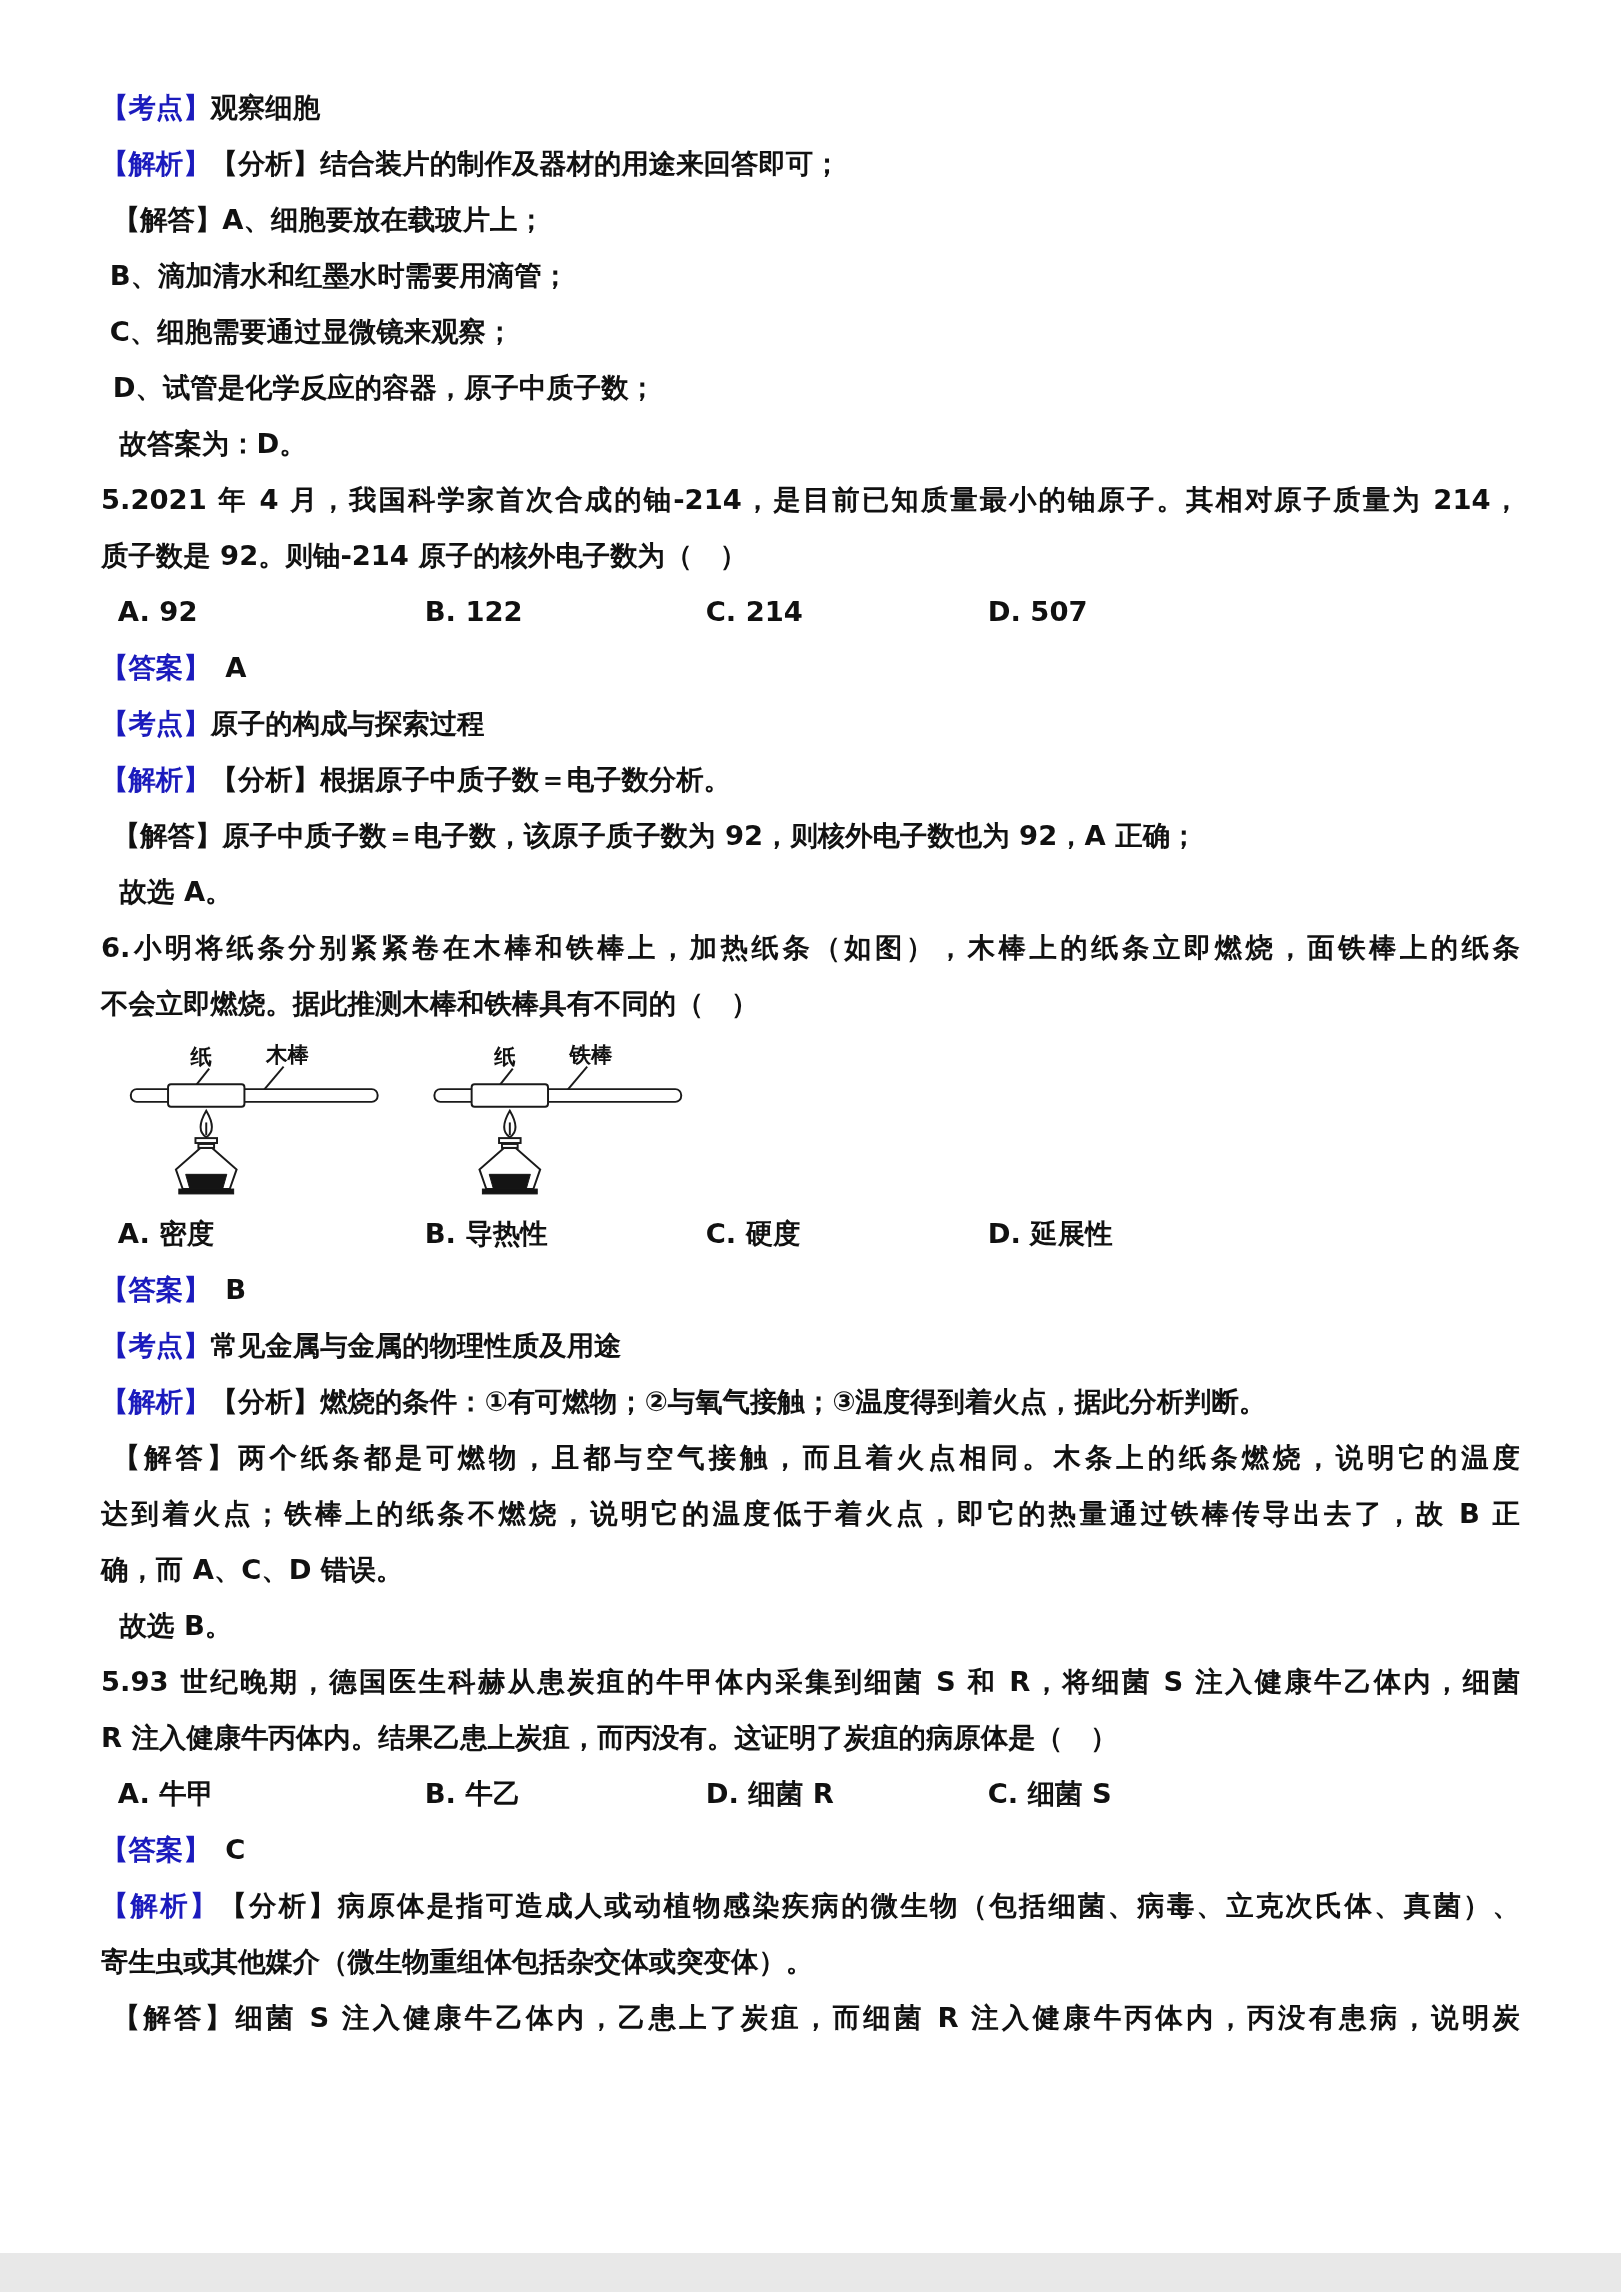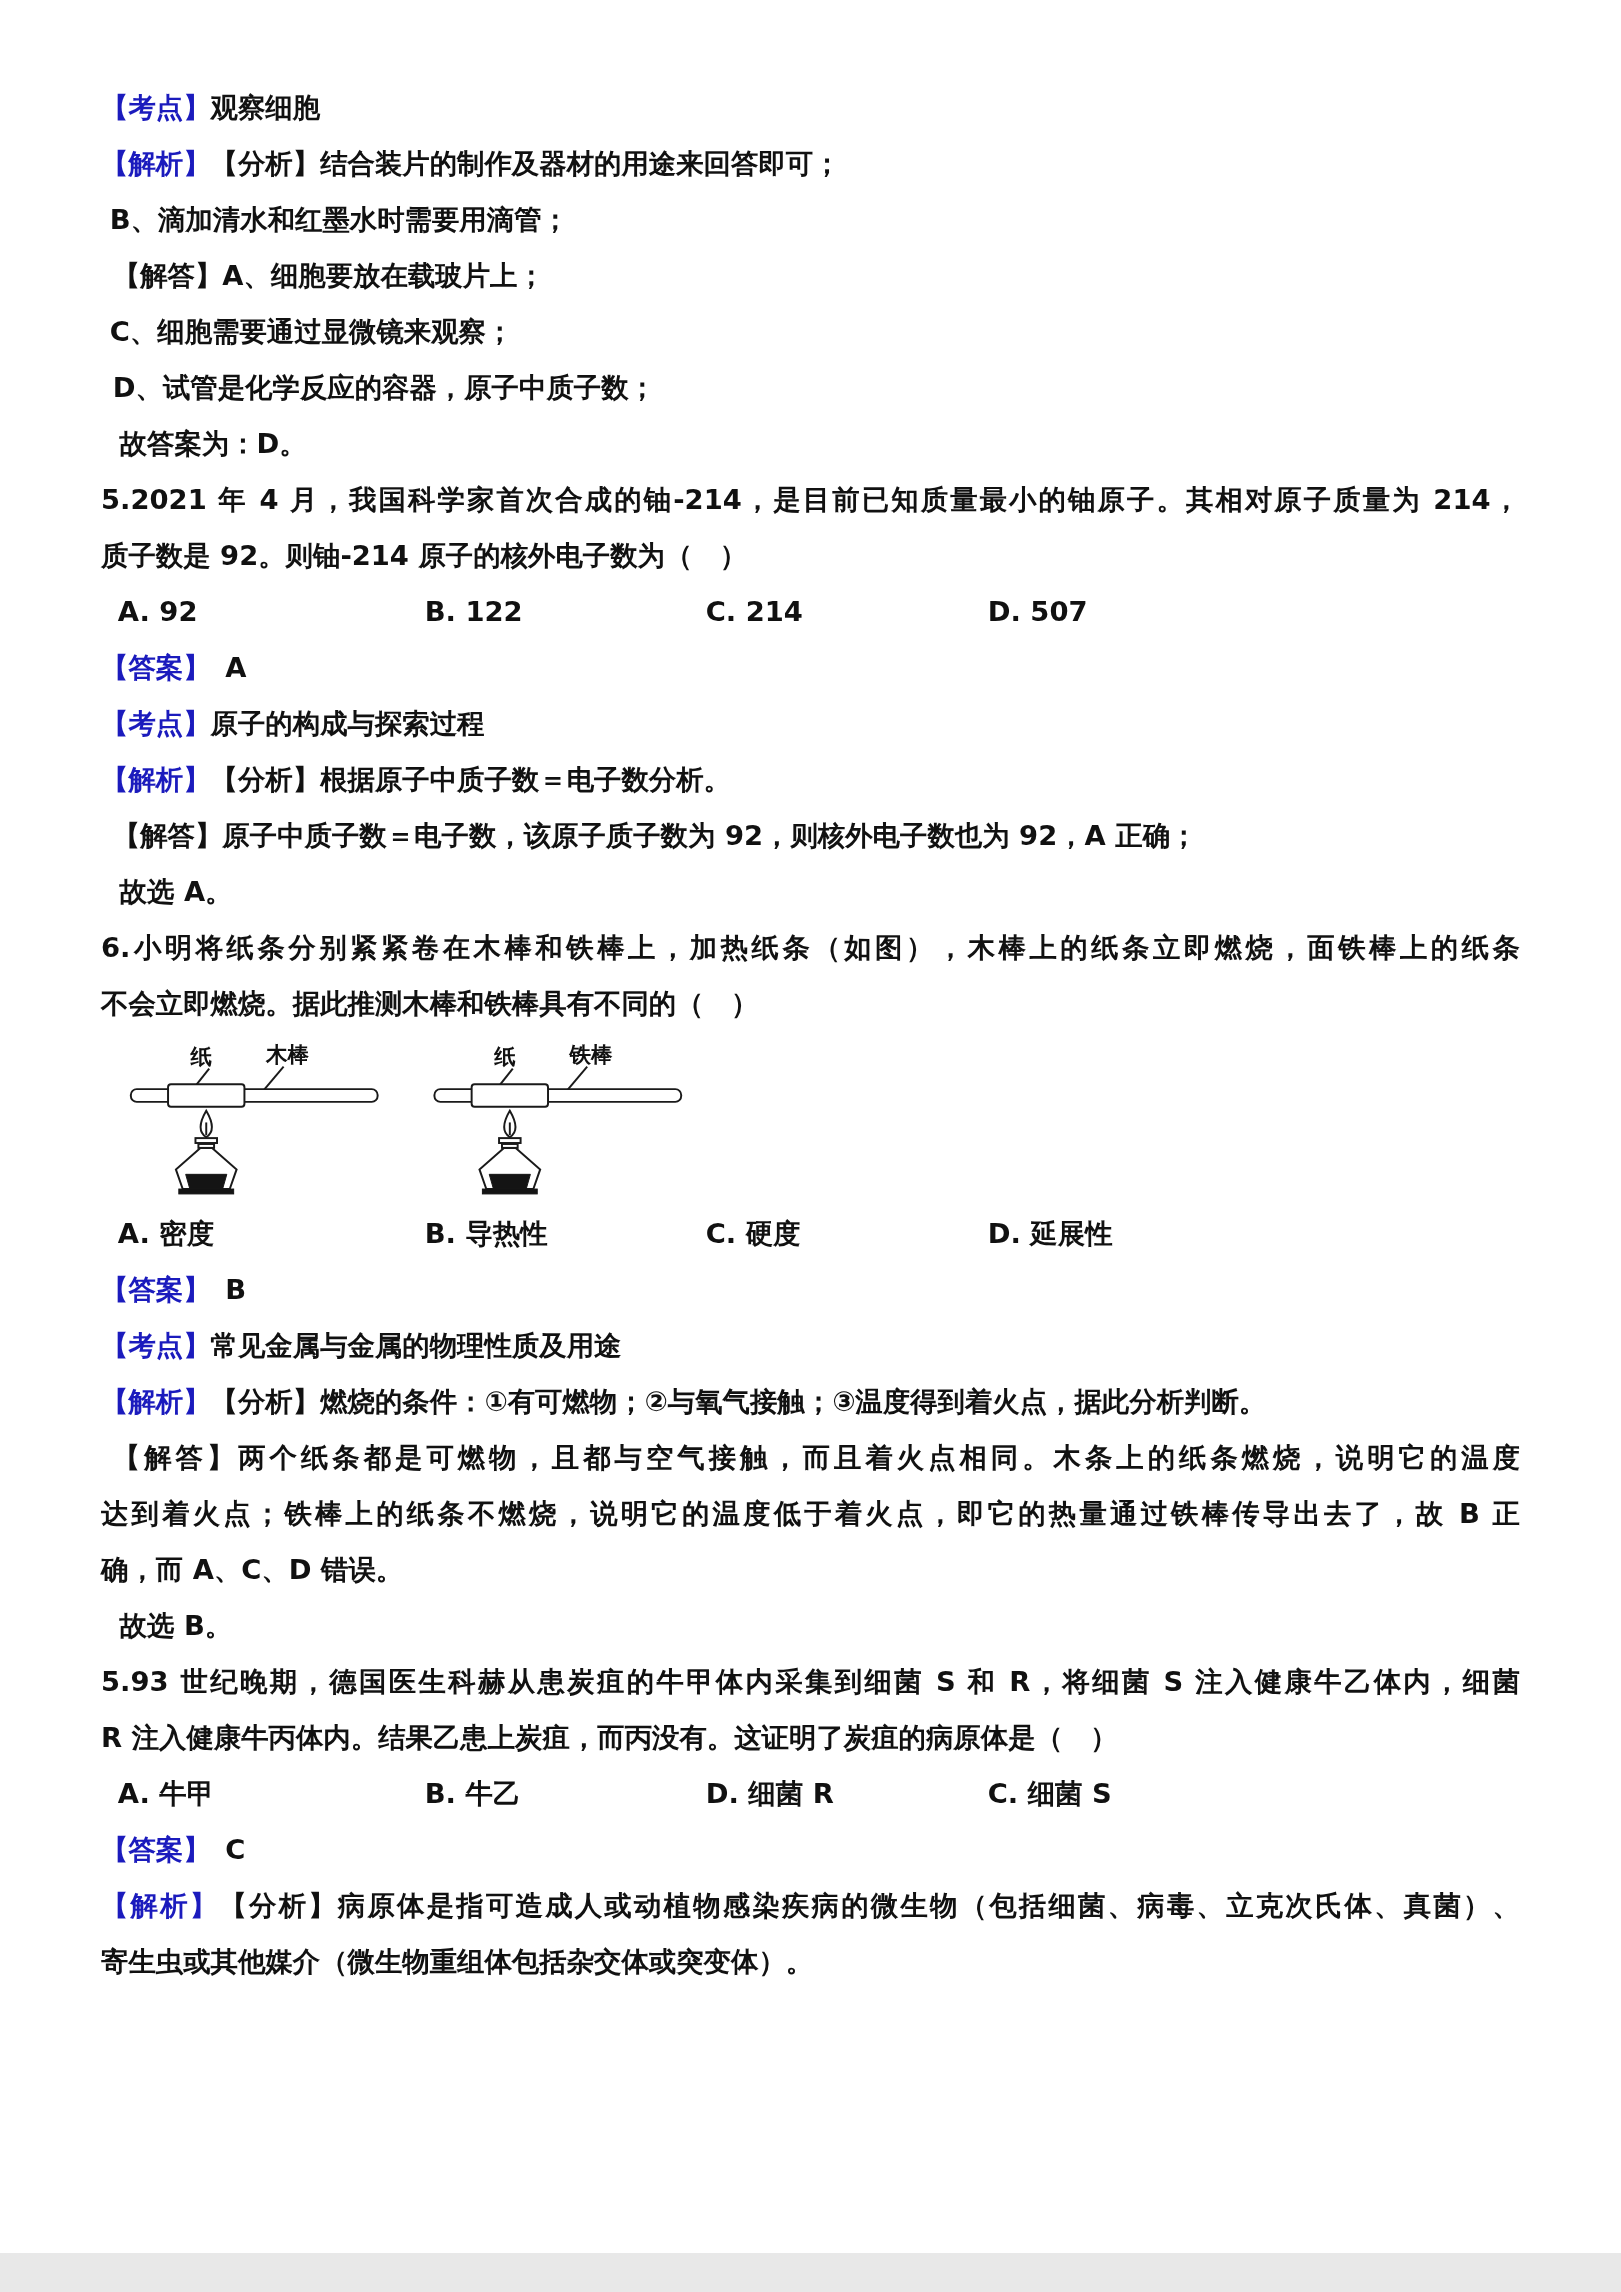--- a/index.html
+++ b/index.html
@@ -28,22 +28,22 @@
 </style>
 </head>
 <body>
 
 <div class="page">
 
   <p class="ln"><span class="blab">【考点】</span><span>观察细胞</span></p>
 
   <p class="ln"><span class="blab">【解析】</span><span>【分析】结合装片的制作及器材的用途来回答即可；</span></p>
 
+  <p class="ln ind-a"><span>【解答】A、细胞要放在载玻片上；</span></p>
   <p class="ln ind-c"><span>B、滴加清水和红墨水时需要用滴管；</span></p>
-  <p class="ln ind-a"><span>【解答】A、细胞要放在载玻片上；</span></p>
   <p class="ln ind-c"><span>C、细胞需要通过显微镜来观察；</span></p>
   <p class="ln ind-a"><span>D、试管是化学反应的容器，原子中质子数；</span></p>
   <p class="ln ind-b"><span>故答案为：D。</span></p>
 
   <p class="ln full"><span>5.2021 年 4 月，我国科学家首次合成的铀-214，是目前已知质量最小的铀原子。其相对原子质量为 214，</span></p>
   <p class="ln"><span>质子数是 92。则铀-214 原子的核外电子数为（　）</span></p>
 
   <div class="opts">
     <span>A. 92</span>
     <span>B. 122</span>
@@ -116,15 +116,16 @@
   <div class="opts">
     <span>A. 牛甲</span>
     <span>B. 牛乙</span>
     <span>D. 细菌 R</span>
     <span>C. 细菌 S</span>
   </div>
 
   <p class="ln"><span class="blab">【答案】</span><span class="agap">C</span></p>
   <p class="ln full"><span class="blab">【解析】</span><span>【分析】病原体是指可造成人或动植物感染疾病的微生物（包括细菌、病毒、立克次氏体、真菌）、</span></p>
   <p class="ln"><span>寄生虫或其他媒介（微生物重组体包括杂交体或突变体）。</span></p>
+  <p class="ln ind-a full"><span>【解答】细菌 S 注入健康牛乙体内，乙患上了炭疽，而细菌 R 注入健康牛丙体内，丙没有患病，说明炭</span></p>
 
 </div>
 
 
 </body></html>

